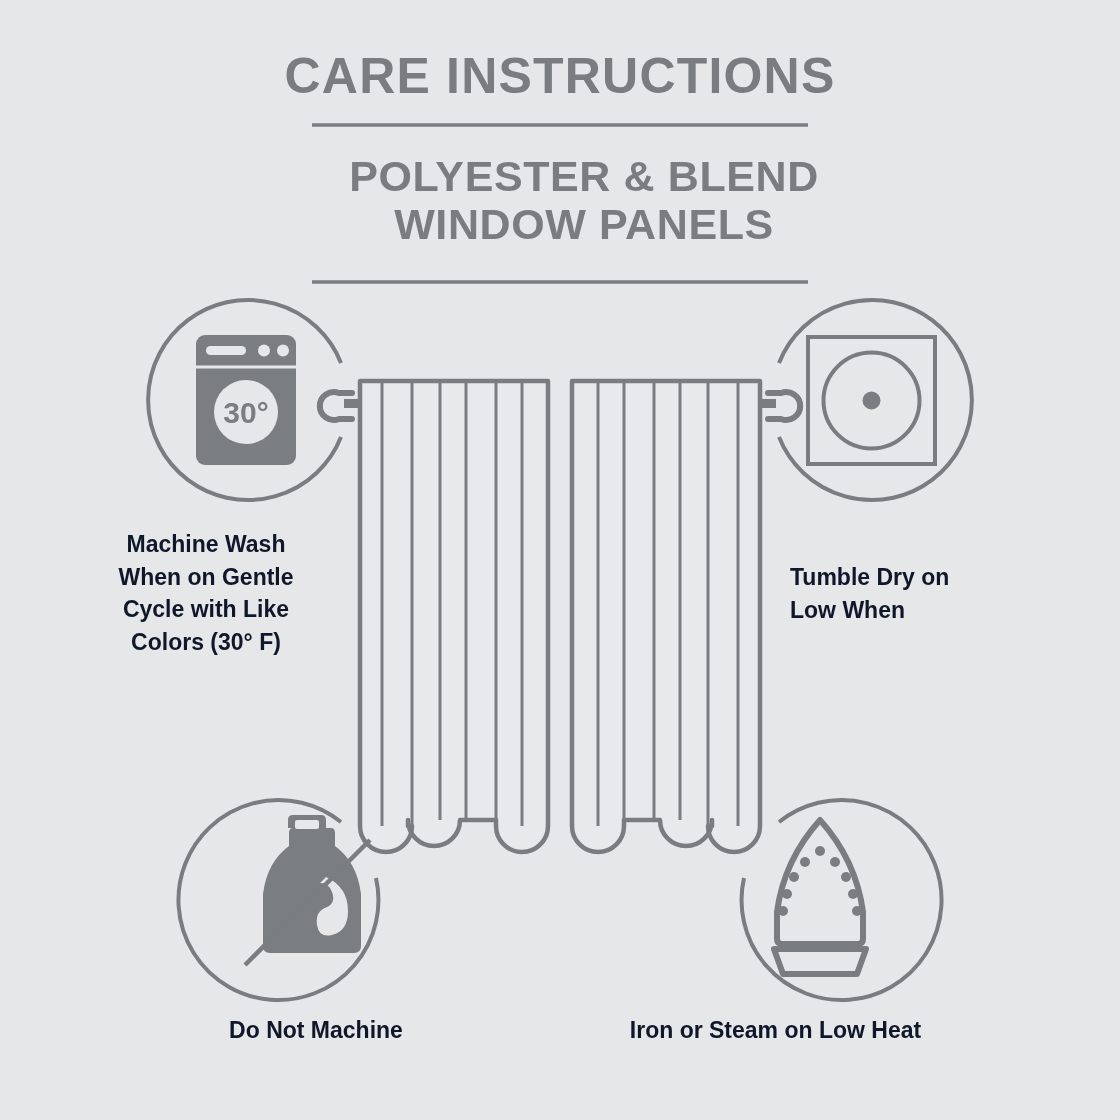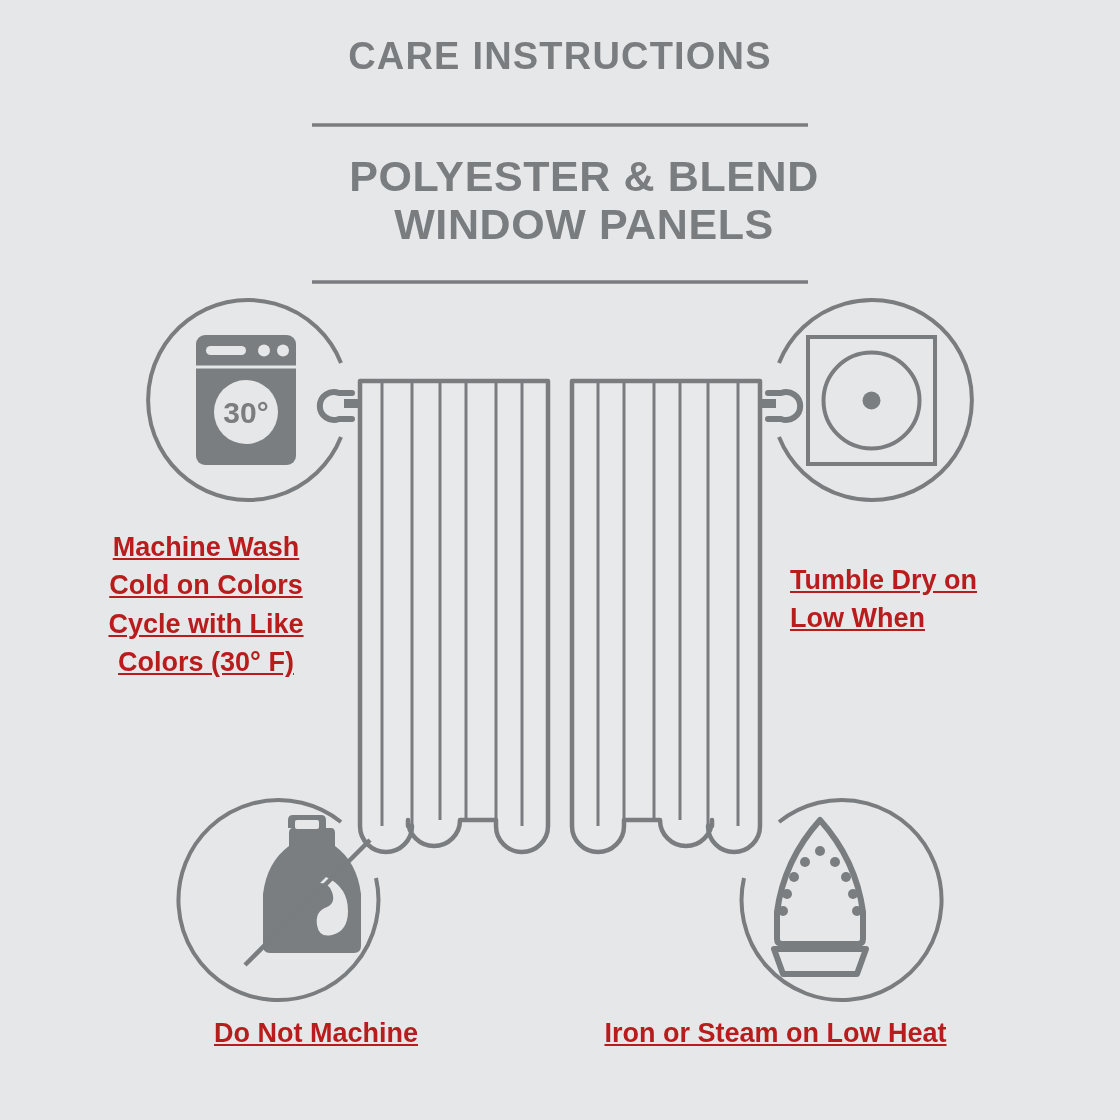--- a/index.html
+++ b/index.html
@@ -28,38 +28,37 @@
     position: absolute;
     left: 0;
     width: 1120px;
     text-align: center;
     color: #7a7d80;
     font-weight: bold;
     letter-spacing: 0.5px;
     line-height: 1.12;
   }
   #title-main {
-    top: 35px;
-    font-size: 38px;
+    top: 48px;
+    font-size: 50px;
     letter-spacing: 1.2px;
   }
   #subtitle-block {
     top: 152px;
     font-size: 43px;
     letter-spacing: 0.6px;
     margin-left: 24px;
   }
   .caption {
     position: absolute;
-    color: #b91c1c;
+    color: #0f172a;
     font-weight: bold;
-    font-size: 27px;
+    font-size: 23px;
     line-height: 1.42;
     text-align: center;
-    text-decoration: underline;
   }
   #caption-wash {
     left: 73px;
     top: 528px;
     width: 266px;
   }
   #caption-dry {
     left: 790px;
     top: 528px;
     width: 258px;
@@ -84,21 +83,21 @@
 
   <div id="title-main" class="hdr-title">CARE INSTRUCTIONS</div>
 
   <div id="subtitle-block" class="hdr-title">
     <div>POLYESTER &amp; BLEND</div>
     <div>WINDOW PANELS</div>
   </div>
 
   <div id="caption-wash" class="caption">
     <div>Machine Wash</div>
-    <div>Cold on Colors</div>
+    <div>When on Gentle</div>
     <div>Cycle with Like</div>
     <div>Colors (30° F)</div>
   </div>
 
   <div id="caption-dry" class="caption">
     <div>Tumble Dry on</div>
     <div>Low When</div>
   </div>
 
   <div id="caption-bleach" class="caption">

